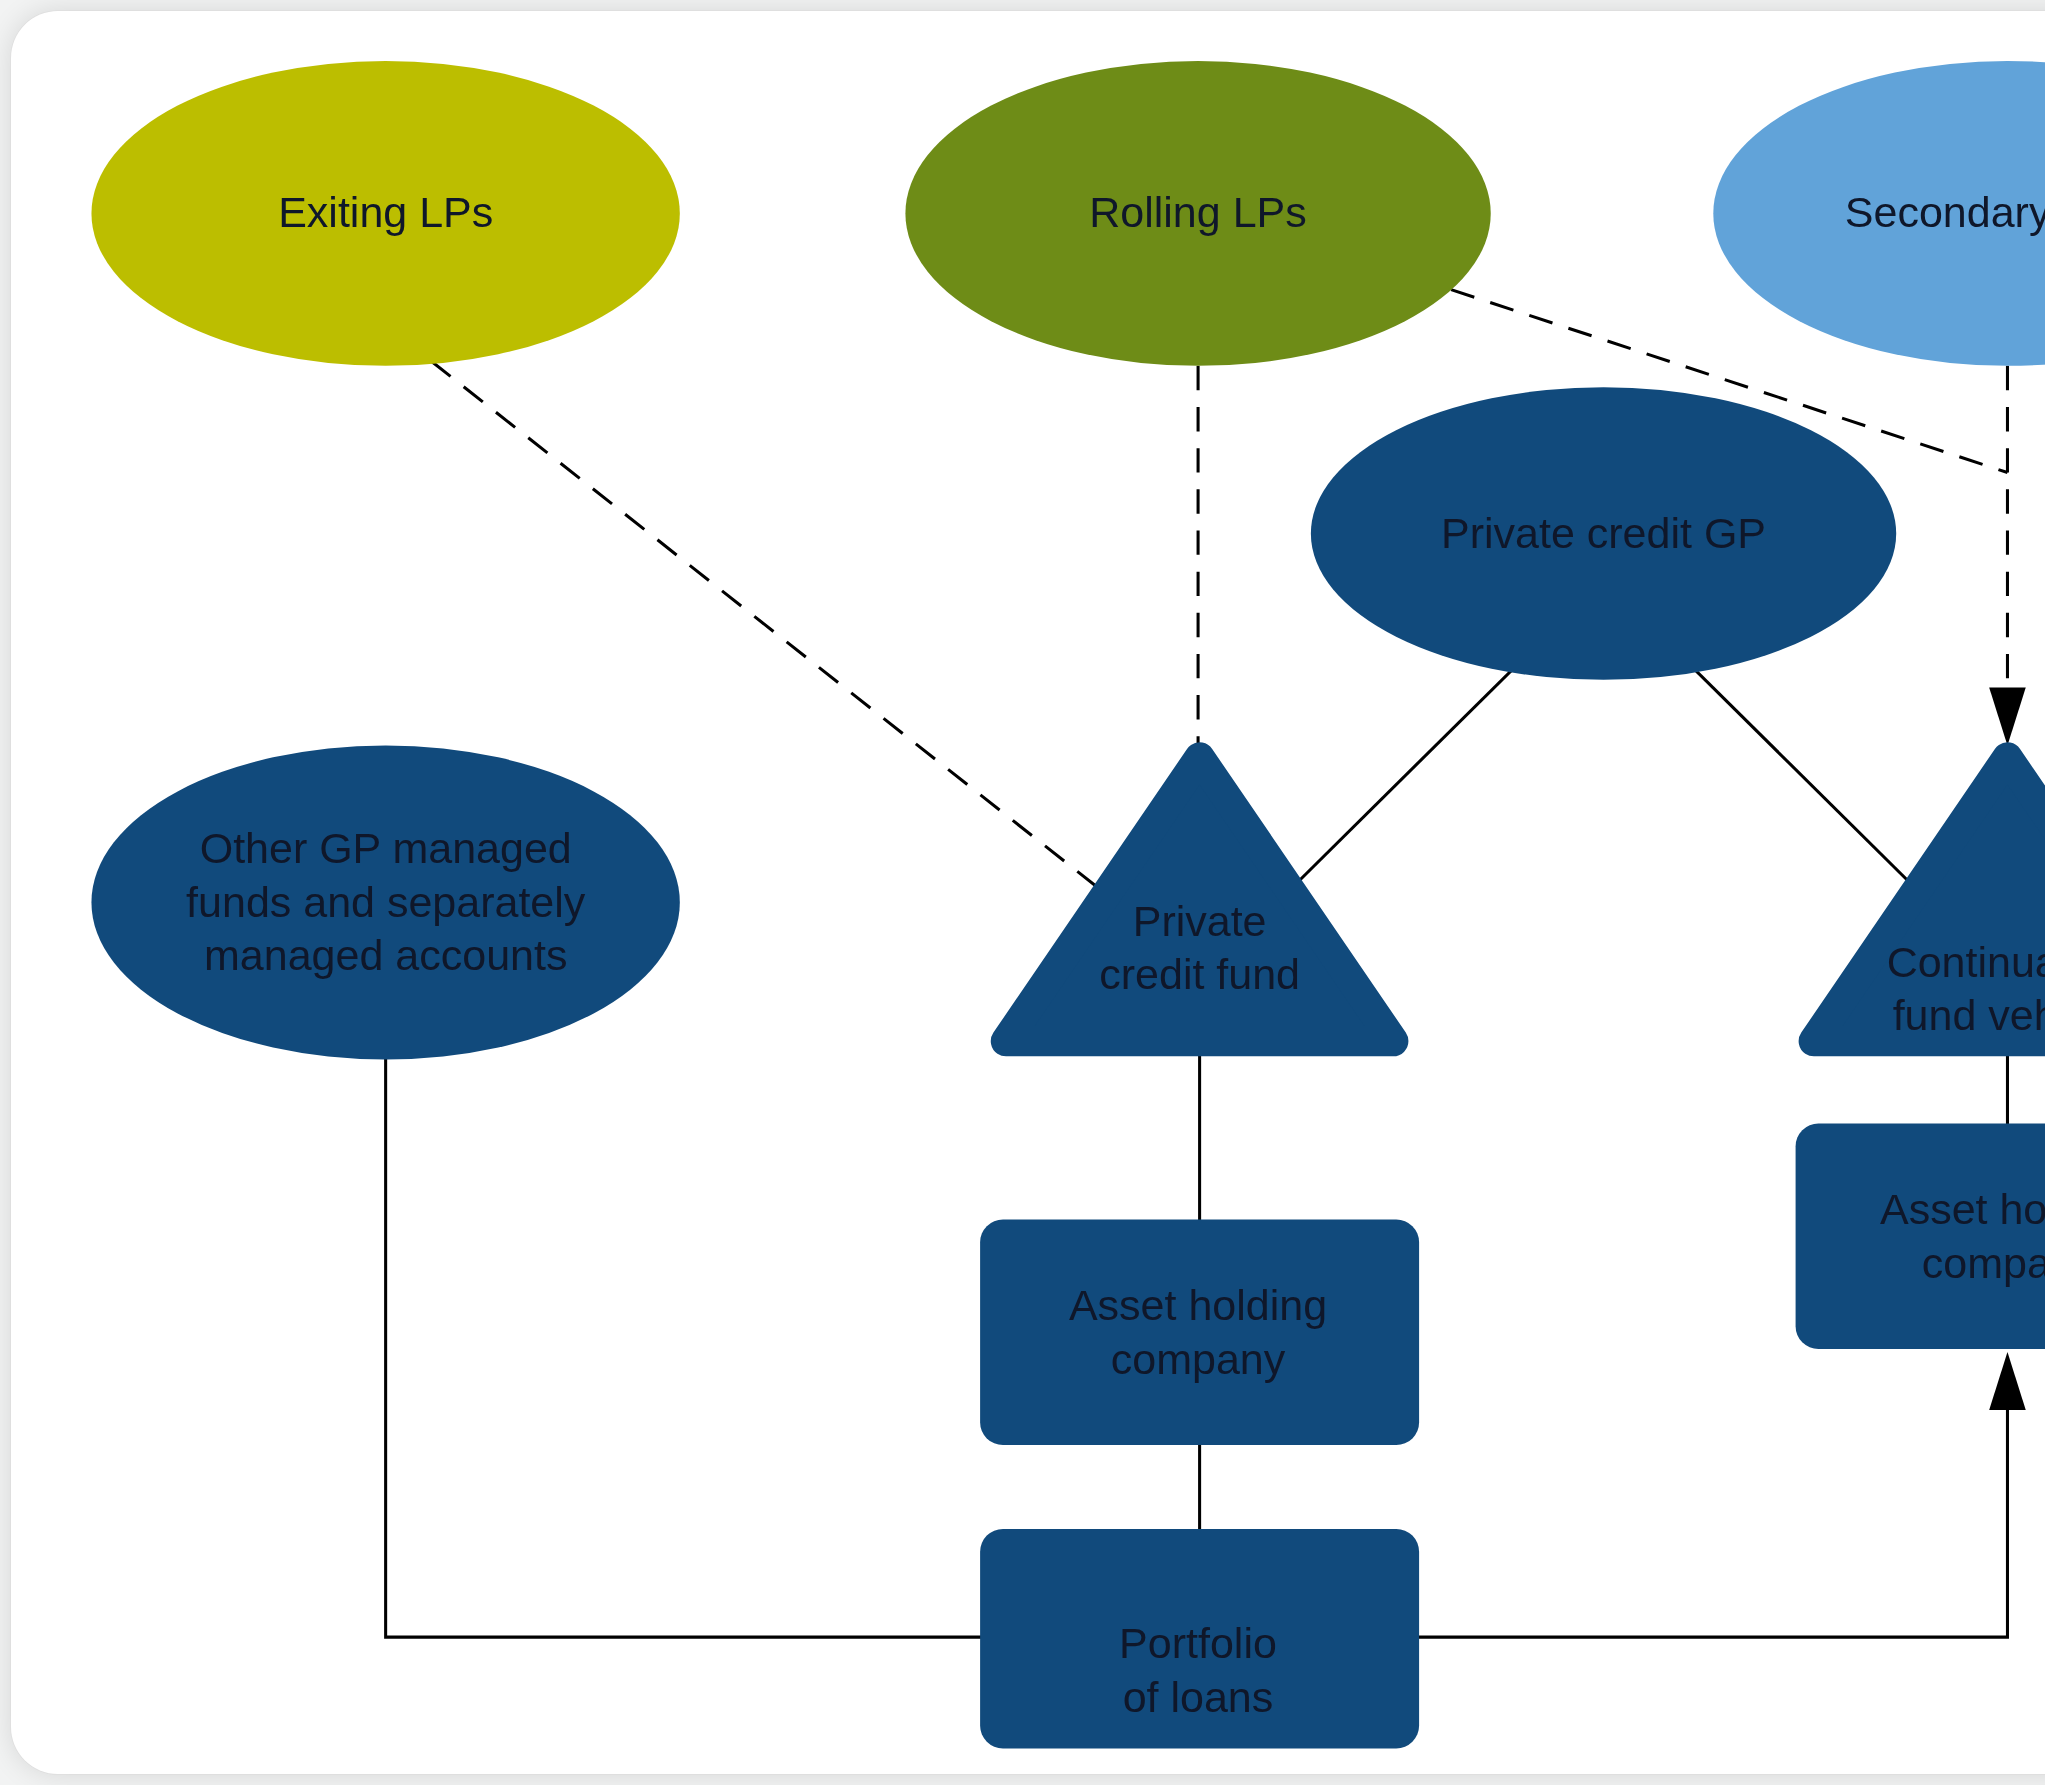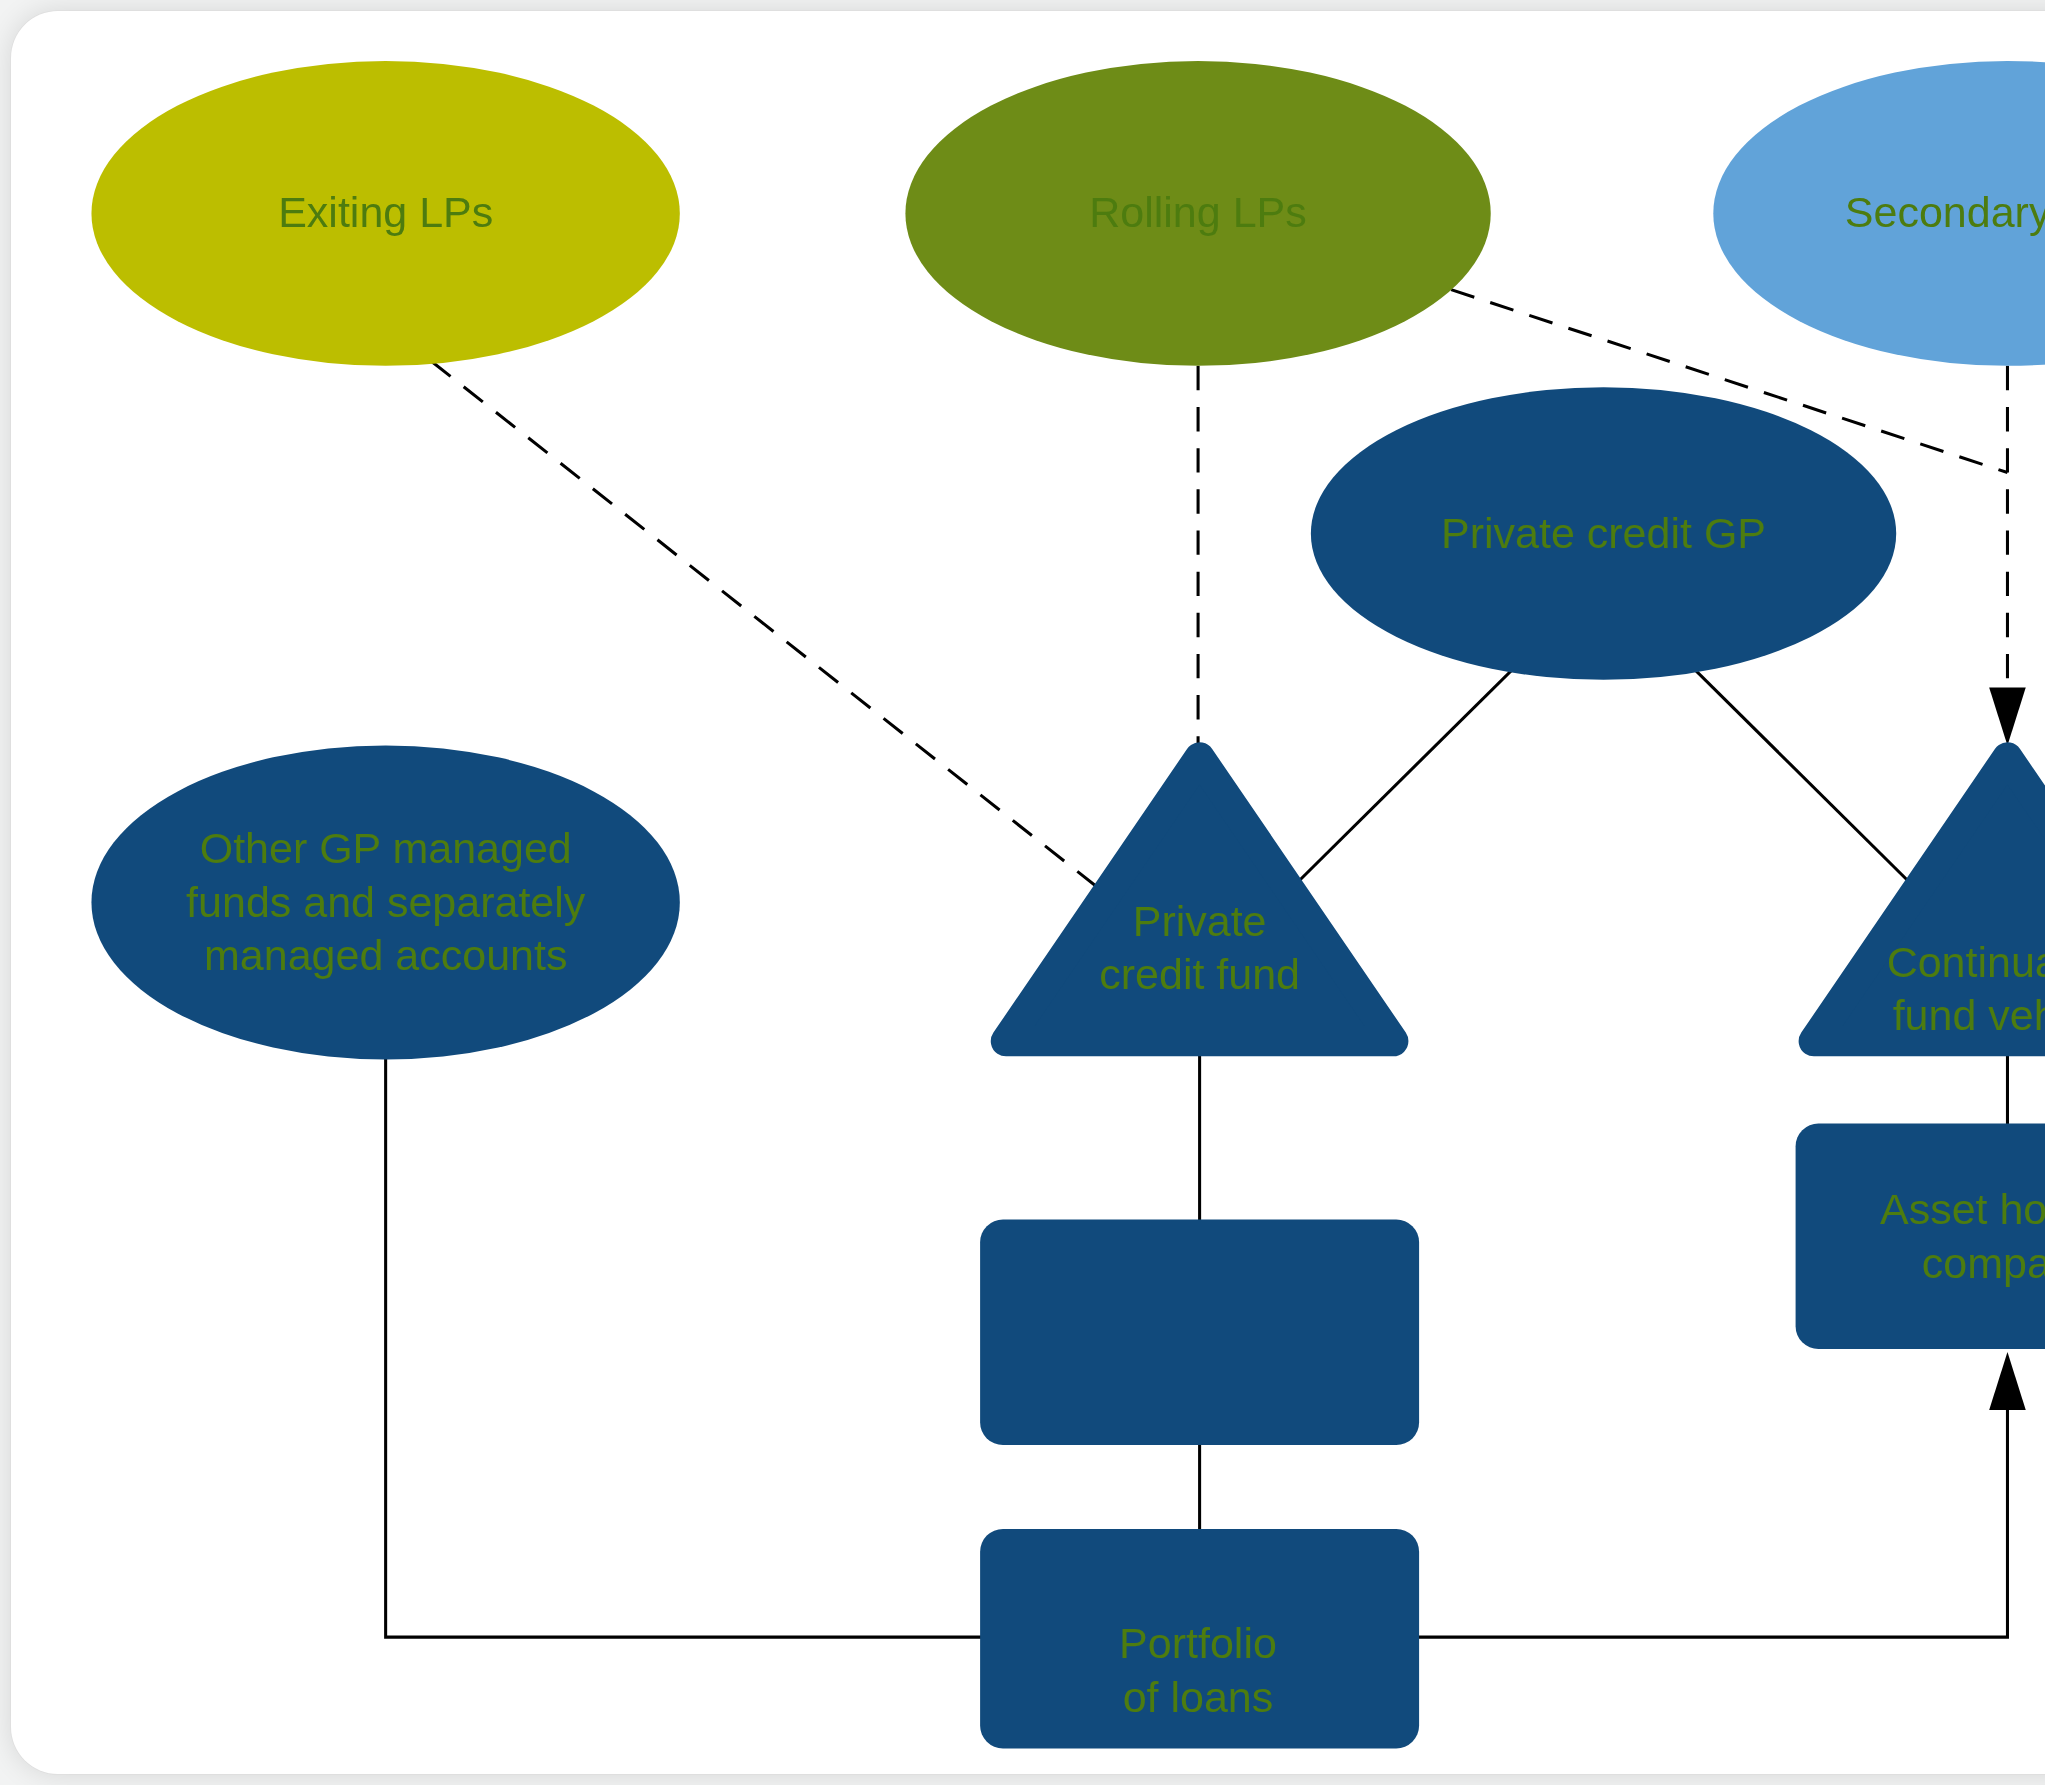--- a/index.html
+++ b/index.html
@@ -28,21 +28,21 @@
   .edge {
     stroke: #000000;
     stroke-width: 2;
     fill: none;
   }
   .edge.dashed { stroke-dasharray: 16 11; }
   .arrowhead { fill: #000000; stroke: none; }
   .label {
     position: absolute;
     transform: translate(-50%, -50%);
-    color: #4d7c0f;
+    color: #0f172a;
     font-size: 43px;
     line-height: 1.24;
     text-align: center;
     white-space: pre-line;
     pointer-events: none;
   }
 </style>
 </head>
 <body>
 
@@ -94,20 +94,22 @@
   <div class="label" style="left:50.94%; top:53.10%;">Private
 credit fund</div>
 
   <div class="label" style="left:16.38%; top:50.56%;">Other GP managed
 funds and separately
 managed accounts</div>
 
   <div class="label" style="left:85.24%; top:55.40%;">Continuation
 fund vehicle</div>
 
+  <div class="label" style="left:50.87%; top:74.64%;">Asset holding
+company</div>
 
   <div class="label" style="left:85.31%; top:69.26%;">Asset holding
 company</div>
 
   <div class="label" style="left:50.87%; top:91.72%;margin-top:33px;">Portfolio
 of loans</div>
 </div>
 
 
 </body></html>

